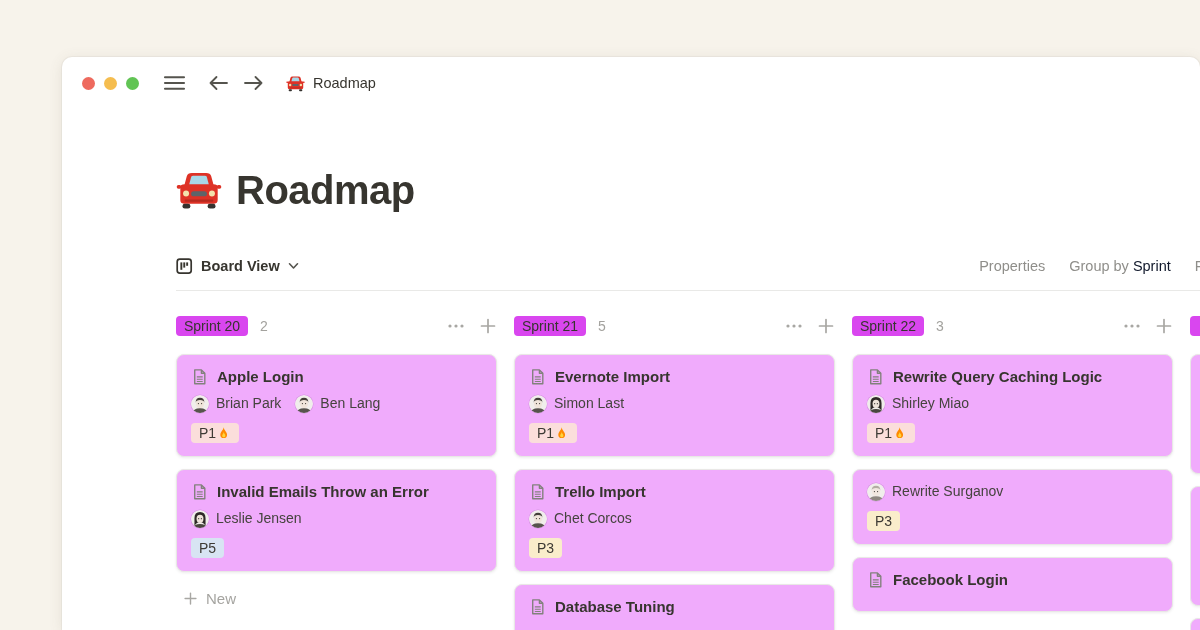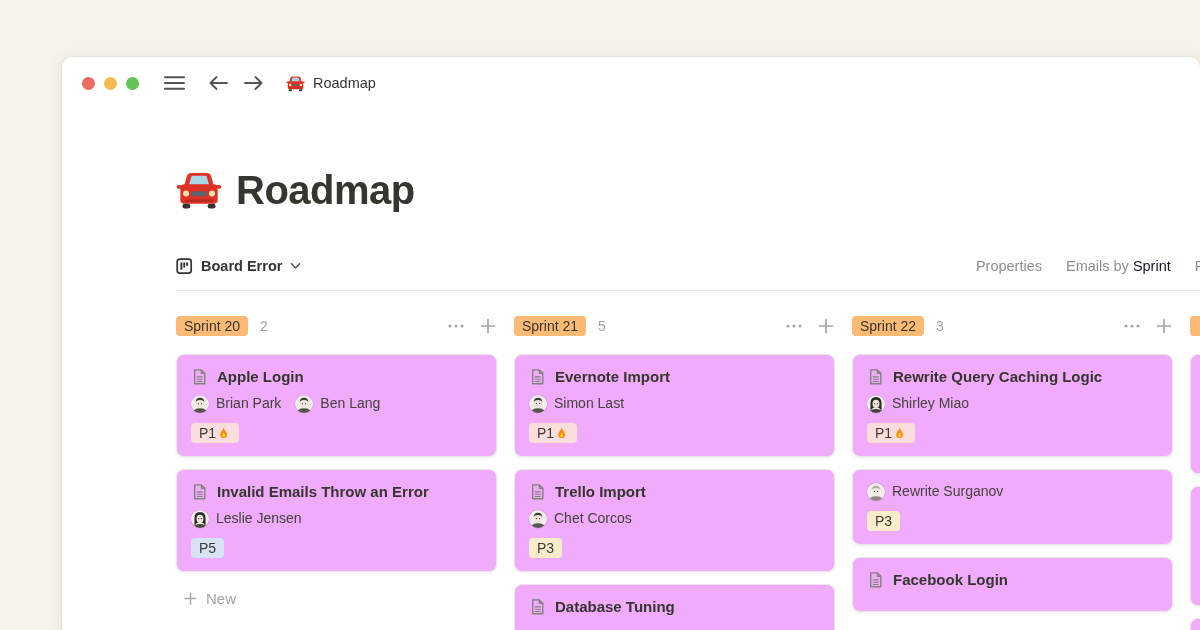--- a/index.html
+++ b/index.html
@@ -28,21 +28,21 @@
   .toolbar { display:flex; align-items:center; justify-content:space-between; margin-top:40px; height:26px; }
   .view-switcher { display:flex; align-items:center; gap:8px; font-size:14.5px; font-weight:700; }
   .tb-right { display:flex; align-items:center; gap:24px; font-size:14.5px; color:#8F8E8A; margin-right:-27px; white-space:nowrap; }
   .tb-right .grp b { color:#0f172a; font-weight:400; margin-left:4px; }
   .divider { height:1px; background:#E9E9E7; margin-top:11px; }
 
   
   .board { display:flex; gap:17px; margin-top:23px; }
   .col { width:321px; flex:0 0 321px; }
   .col-head { display:flex; align-items:center; height:24px; margin-bottom:16px; }
-  .pill { background:#fdba74; border-radius:4px; padding:2px 8px; font-size:14px; color:#37352F; min-width:20px; min-height:20px; }
+  .pill { background:#d946ef; border-radius:4px; padding:2px 8px; font-size:14px; color:#37352F; min-width:20px; min-height:20px; }
   .count { margin-left:12px; font-size:14px; color:#A3A29E; }
   .head-icons { margin-left:auto; display:flex; align-items:center; gap:14px; color:#A8A7A3; }
 
   .card { background:#f0abfc; border:1px solid #E9E8E6; border-radius:8px;
     box-shadow:0 1px 3px rgba(15,15,15,0.08); padding:13px 14px; margin-bottom:12px; }
   .card-title { display:flex; align-items:center; gap:9px; font-size:15px; font-weight:600; color:#37352F; margin-bottom:10px; }
   .assignees { display:flex; align-items:center; gap:14px; margin-bottom:10px; }
   .assignee { display:flex; align-items:flex-start; gap:7px; font-size:14px; color:#45433E; }
   .avatar { width:18px; height:18px; border-radius:50%; overflow:hidden; flex:0 0 18px; box-shadow:0 0 0 0.5px rgba(0,0,0,0.12); }
   .avatar svg { display:block; }
@@ -158,28 +158,28 @@
             <use href="#car"></use>
           </svg>
         <h1>Roadmap</h1>
       </div>
 
       <div class="toolbar">
         <div class="view-switcher">
           <svg width="17" height="17" viewBox="0 0 17 17">
               <use href="#boardicon"></use>
             </svg>
-          <span>Board Error</span>
+          <span>Board View</span>
           <svg width="11" height="8" viewBox="0 0 11 8">
               <path d="M1.5 1.8 L5.5 6 L9.5 1.8" stroke="#55544E" stroke-width="1.6" fill="none" stroke-linecap="round" stroke-linejoin="round"></path>
             </svg>
         </div>
         <div class="tb-right">
           <span>Properties</span>
-          <span class="grp"><span>Emails by</span><b>Sprint</b></span>
+          <span class="grp"><span>Group by</span><b>Sprint</b></span>
           <span>Filter</span>
         </div>
       </div>
       <div class="divider"></div>
 
       <div class="board">
 
         <div class="col">
           <div class="col-head">
             <span class="pill">Sprint 20</span>

